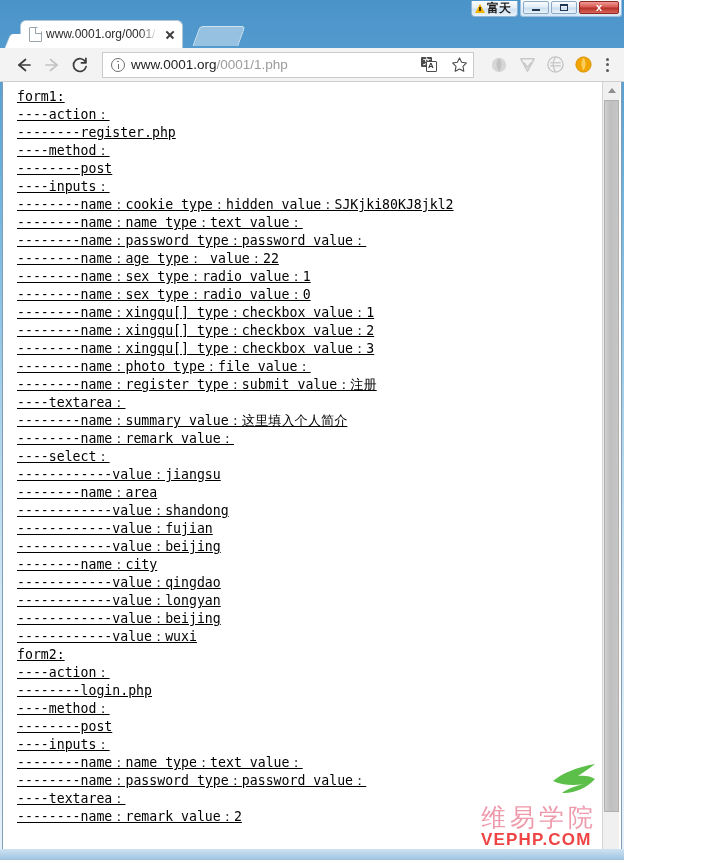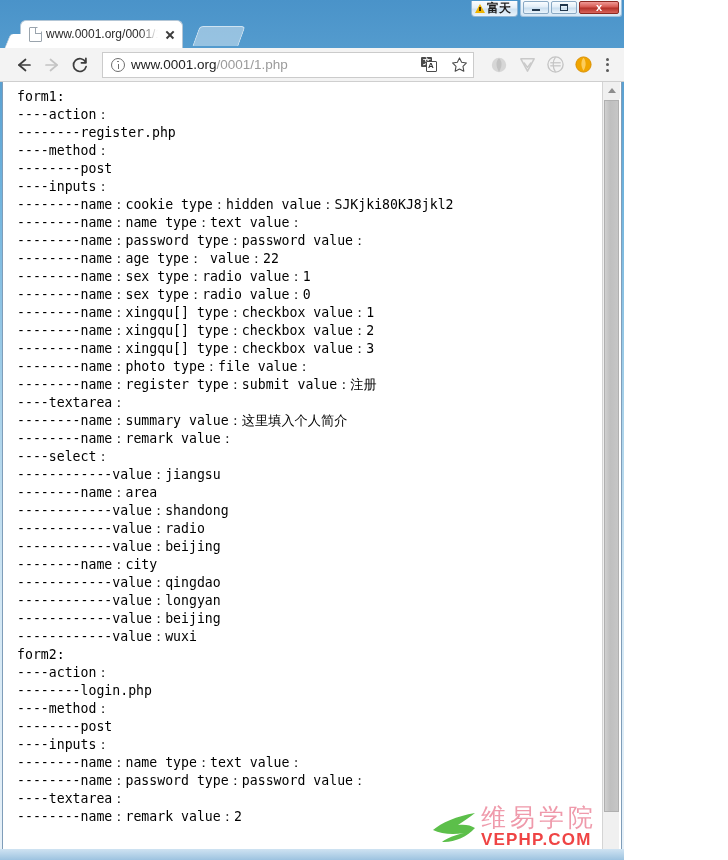--- a/index.html
+++ b/index.html
@@ -302,31 +302,33 @@
     background: #ffffff;
   }
 
   .code-line {
     font-family: "DejaVu Sans Mono", "Liberation Mono", monospace;
     font-size: 13.2px;
     line-height: 18px;
     color: #000000;
     white-space: pre;
     letter-spacing: 0px;
+    text-decoration: underline;
   }
 
   
   #watermark {
     position: absolute;
     right: 24px;
     bottom: 8px;
     display: flex;
     align-items: flex-end;
     gap: 4px;
     pointer-events: none;
+    flex-direction: column;
   }
   #wm-leaf { position: relative; width: 46px; height: 40px; flex: 0 0 auto; }
   #wm-text-block { display: flex; flex-direction: column; align-items: flex-start; }
   #wm-cn {
     font-family: "DejaVu Sans", sans-serif;
     font-size: 25px;
     line-height: 27px;
     letter-spacing: 4px;
     color: #ef9aab;
     font-weight: normal;
@@ -515,21 +517,21 @@
         <div class="code-line">--------name：xingqu[] type：checkbox value：3</div>
         <div class="code-line">--------name：photo type：file value：</div>
         <div class="code-line">--------name：register type：submit value：注册</div>
         <div class="code-line">----textarea：</div>
         <div class="code-line">--------name：summary value：这里填入个人简介</div>
         <div class="code-line">--------name：remark value：</div>
         <div class="code-line">----select：</div>
         <div class="code-line">------------value：jiangsu</div>
         <div class="code-line">--------name：area</div>
         <div class="code-line">------------value：shandong</div>
-        <div class="code-line">------------value：radio</div>
+        <div class="code-line">------------value：fujian</div>
         <div class="code-line">------------value：beijing</div>
         <div class="code-line">--------name：city</div>
         <div class="code-line">------------value：qingdao</div>
         <div class="code-line">------------value：longyan</div>
         <div class="code-line">------------value：beijing</div>
         <div class="code-line">------------value：wuxi</div>
         <div class="code-line">form2:</div>
         <div class="code-line">----action：</div>
         <div class="code-line">--------login.php</div>
         <div class="code-line">----method：</div>

